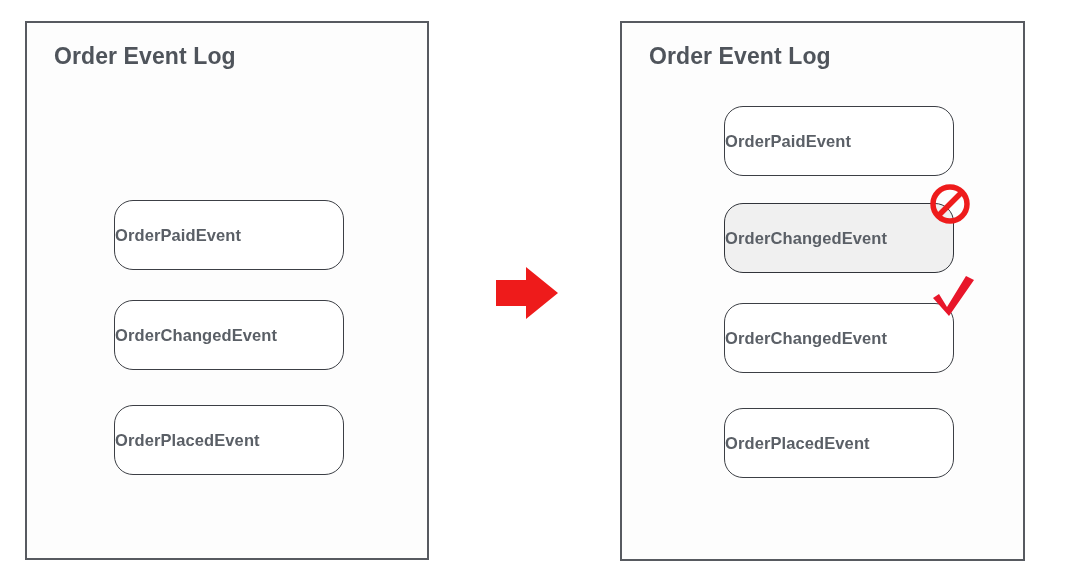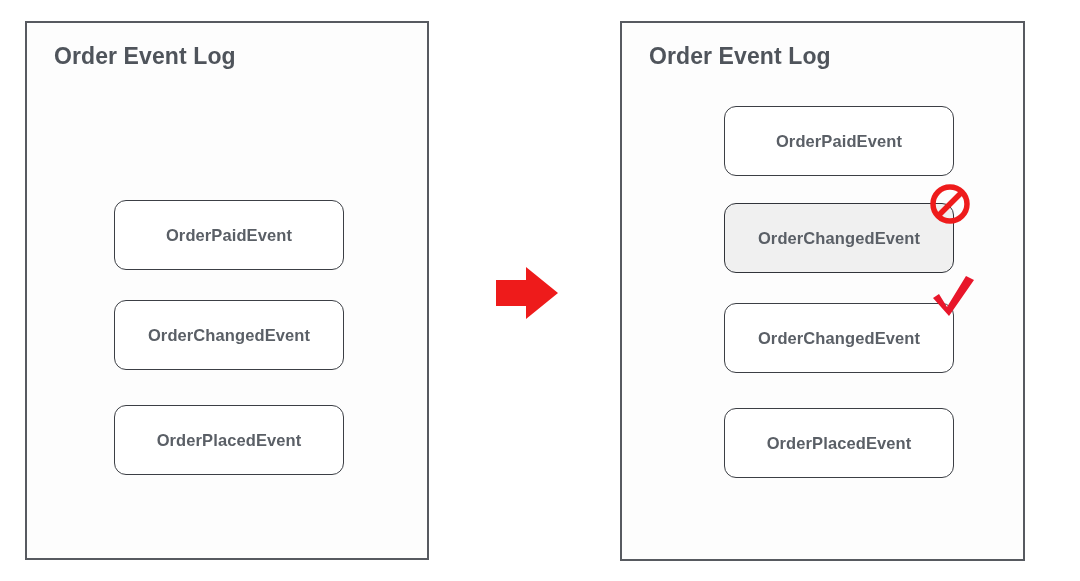--- a/index.html
+++ b/index.html
@@ -47,25 +47,24 @@
     white-space: nowrap;
   }
 
   
   .event-box {
     position: absolute;
     box-sizing: border-box;
     width: 230px;
     height: 70px;
     border: 1.6px solid #3c3f45;
-    border-radius: 12px;
+    border-radius: 19px;
     background: #ffffff;
     display: flex;
     align-items: center;
-    justify-content: center;
   }
   .event-box.highlighted {
     background: #f0f0f0;
     border-color: #31343a;
   }
   .event-label {
     font-size: 16.5px;
     font-weight: bold;
     color: #5a5f66;
     letter-spacing: 0.1px;

